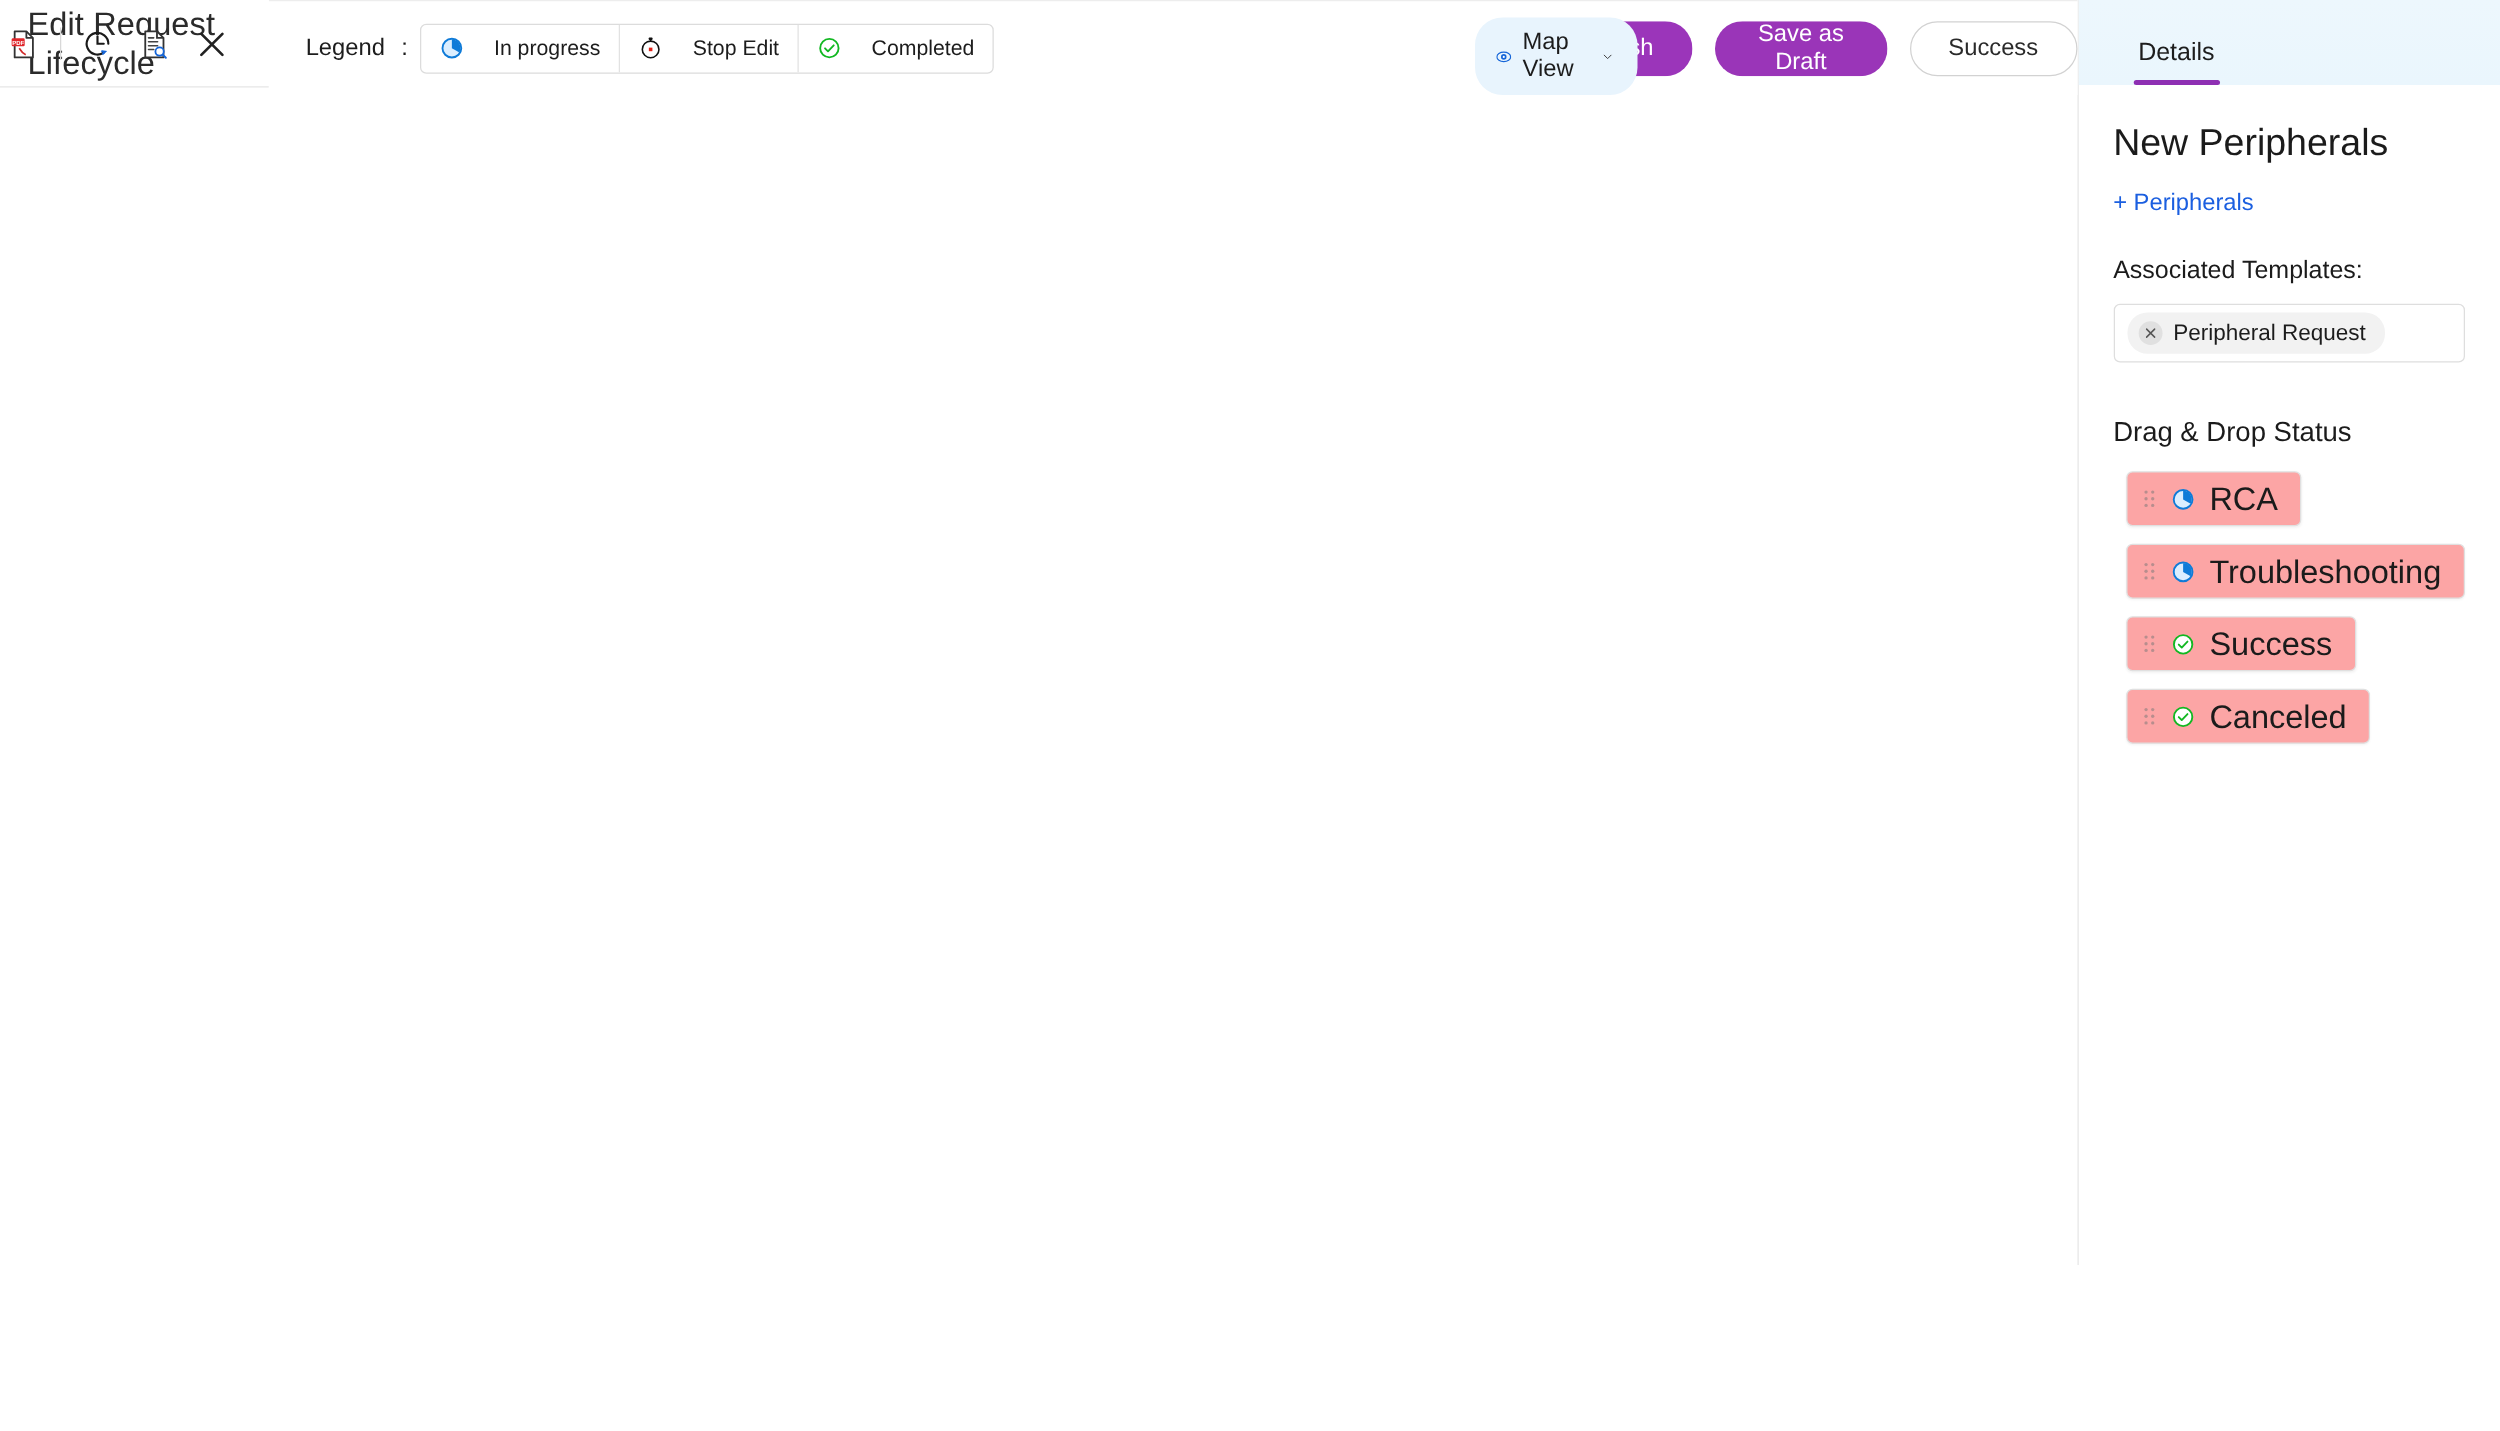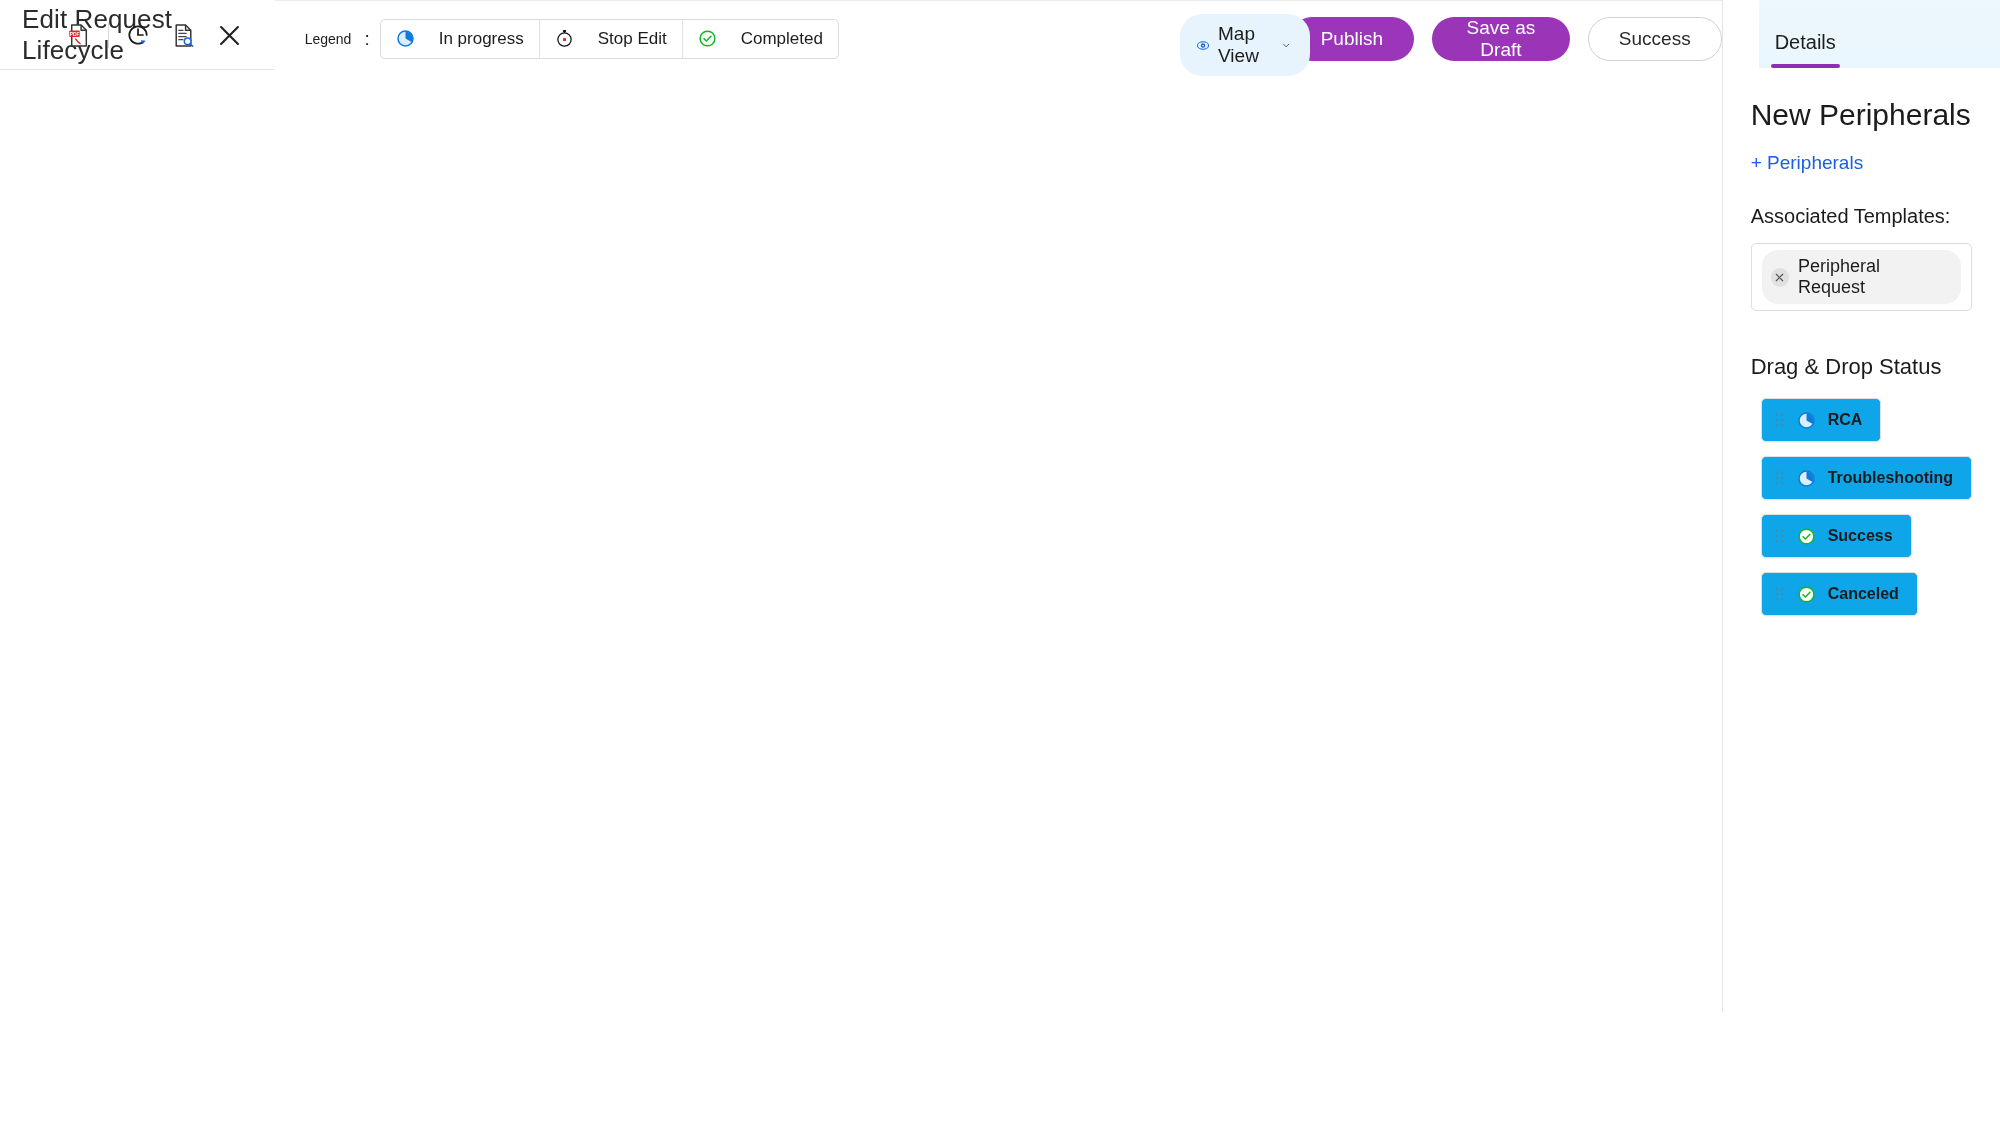--- a/index.html
+++ b/index.html
@@ -52,62 +52,61 @@
 
   
   .graph { position: absolute; inset: 0; z-index: 5; }
 
   
   .footer {
     height: 76px; min-height: 76px; background: #fff; display: flex; align-items: center;
     padding: 0 30px; position: relative; width: 1447px;
     border-top: 1px solid #ededed;
   }
-  .legend-label { font-size: 14px; color: #1d1d1d; margin-right: 13px; }
+  .legend-label { font-size: 19px; color: #1d1d1d; margin-right: 13px; }
   .legend-colon { font-size: 19px; color: #1d1d1d; margin-right: 10px; }
   .legend-box { display: flex; align-items: center; border: 1px solid #dcdcdc; border-radius: 5px; height: 40px; overflow: hidden; }
   .legend-item { display: flex; align-items: center; gap: 24px; padding: 0 15px; height: 100%; font-size: 17px; color: #1c1c1c; }
   .legend-item + .legend-item { border-left: 1px solid #e2e2e2; }
   .legend-item svg { width: 19px; height: 19px; display: block; }
 
   .actions { position: absolute; left: 1015px; display: flex; align-items: center; gap: 18px; }
   .btn { border-radius: 22px; height: 44px; padding: 0 30px; font-size: 19px; cursor: pointer; border: 1px solid transparent; display: flex; align-items: center; }
   .btn-publish { background: #9b35ba; color: #ffffff; }
   .btn-draft { background: #9a35b8; color: #fff; }
   .btn-cancel { background: #fff; color: #2a2a2a; border: 1px solid #d2d2d2; }
 
   
   .rightpanel { flex: 1; background: #fff; border-left: 1px solid #e6e6e6; display: flex; flex-direction: column; }
   .tabs-strip {
     background: linear-gradient(180deg, #edf7fd 0%, #eaf6fd 100%);
-    height: 68px; display: flex; align-items: flex-end; padding-left: 12px; margin-left: 36px;
+    height: 68px; display: flex; align-items: flex-end; padding-left: 44px;
   }
   .tab { position: relative; padding: 0 4px 14px 4px; font-size: 20px; color: #1d1d1d; cursor: pointer; }
   .tab.active::after { content: ""; position: absolute; left: 0; right: 0; bottom: 0; height: 4px; background: #8e2fb3; border-radius: 2px; }
 
   .panel-body { padding: 30px 28px 0 28px; }
   .panel-title { font-size: 30px; color: #1b1b1b; font-weight: 400; }
   .desc-link { font-size: 19px; color: #1b5fe0; margin-top: 20px; display: inline-block; cursor: pointer; }
   .section-label { font-size: 20px; color: #1b1b1b; margin-top: 31px; }
   .tmpl-field {
     margin-top: 15px; border: 1px solid #dedede; border-radius: 5px;
     min-height: 46px; display: flex; align-items: flex-start; padding: 6px 10px; cursor: text;
   }
   .chip { display: flex; align-items: center; gap: 9px; background: #f2f2f2; border-radius: 16px; padding: 6px 15px 6px 9px; font-size: 18px; color: #1c1c1c; }
   .chip-x { width: 19px; height: 19px; border-radius: 50%; background: #e0e0e0; display: flex; align-items: center; justify-content: center; cursor: pointer; }
 
   .dd-title { font-size: 22px; color: #1b1b1b; margin-top: 43px; font-weight: 400; }
   .dd-list { margin-top: 18px; display: flex; flex-direction: column; gap: 14px; }
   .dd-item {
     display: inline-flex; align-items: center; gap: 12px;
-    border: 1px solid #e0e0e0; border-radius: 5px; background: #0ea5e9;
+    border: 1px solid #e0e0e0; border-radius: 5px; background: #fca5a5;
     height: 44px; padding: 0 18px 0 12px; align-self: flex-start;
-    margin-left: 10px; font-size: 16px; color: #1b1b1b; cursor: grab;
+    margin-left: 10px; font-size: 26px; color: #1b1b1b; cursor: grab;
     box-shadow: 0 1px 2px rgba(0,0,0,.05);
-    font-weight: bold;
   }
   .grip { width: 11px; height: 16px; display: block; opacity: .5; }
   .dd-item svg.sico { width: 19px; height: 19px; display: block; }
 </style>
 </head>
 <body>
 
 <div id="app">
 
   <div class="topbar">

